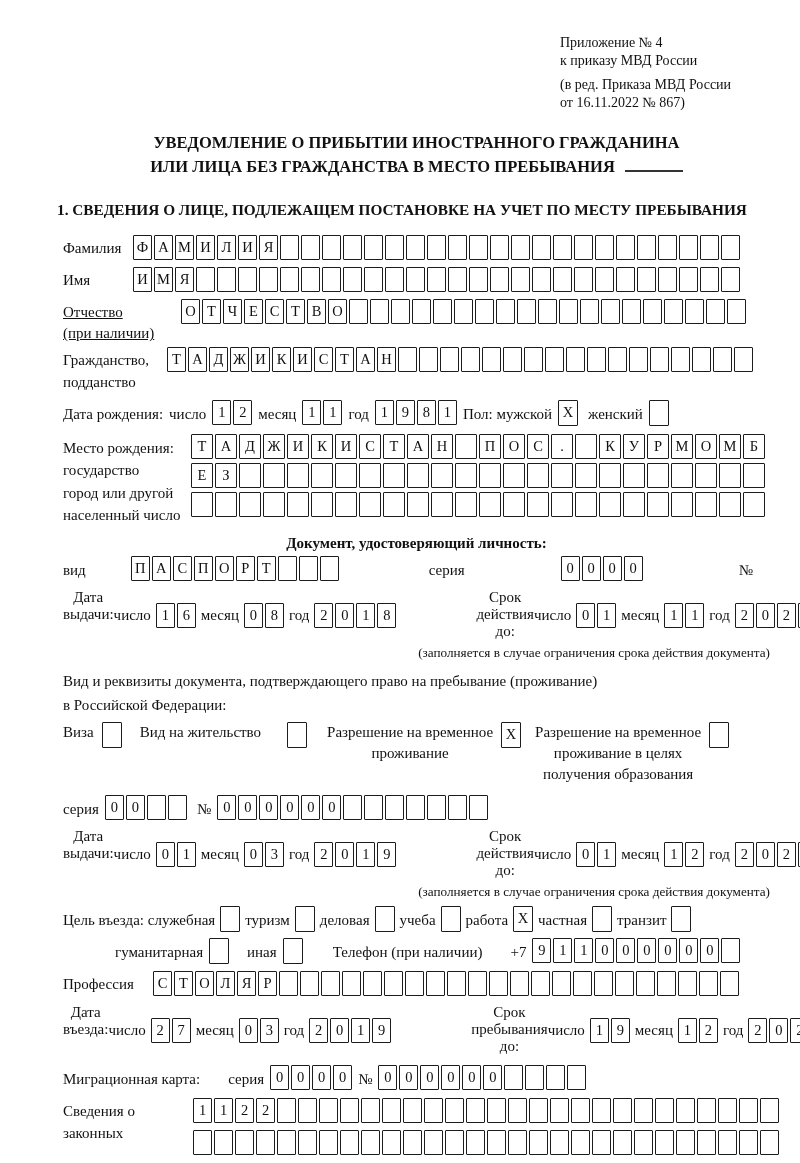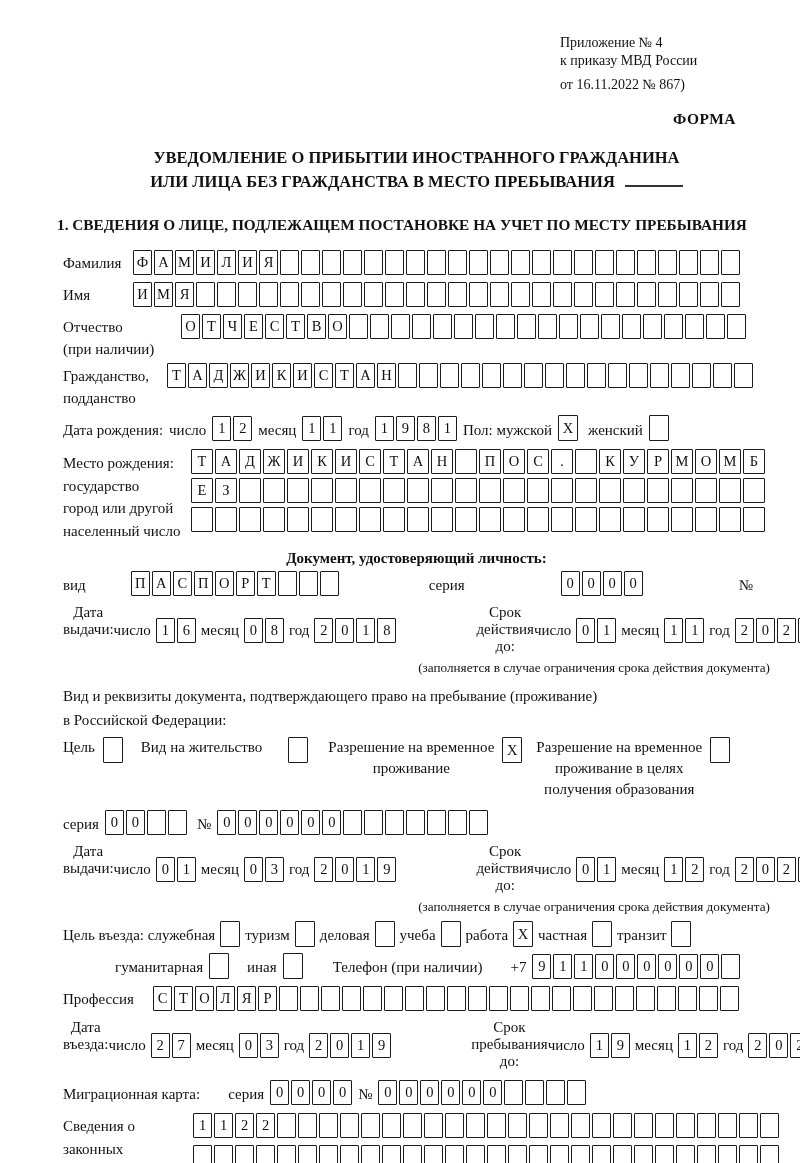--- a/index.html
+++ b/index.html
@@ -49,25 +49,25 @@
 </style>
 </head>
 <body>
 
 <div class="page">
 
   <div class="annex">
     <div>Приложение № 4</div>
     <div>к приказу МВД России</div>
     <div class="annex-note">
+      <div>(в ред. Приказа МВД России</div>
       <div>от 16.11.2022 № 867)</div>
     </div>
   </div>
 
-  <div class="form-word">ФОРМА</div>
 
   <div class="title">
     <div>УВЕДОМЛЕНИЕ О ПРИБЫТИИ ИНОСТРАННОГО ГРАЖДАНИНА</div>
     <div><span>ИЛИ ЛИЦА БЕЗ ГРАЖДАНСТВА В МЕСТО ПРЕБЫВАНИЯ</span><span class="blank-line"></span></div>
   </div>
 
   <div class="section1">1. СВЕДЕНИЯ О ЛИЦЕ, ПОДЛЕЖАЩЕМ ПОСТАНОВКЕ НА УЧЕТ ПО МЕСТУ ПРЕБЫВАНИЯ</div>
 
   <div class="row" style="margin-top:16px;">
     <span class="lbl" style="width:70px;">Фамилия</span>
@@ -133,21 +133,21 @@
         <span class="cell"></span>
         <span class="cell"></span>
         <span class="cell"></span>
         <span class="cell"></span>
         <span class="cell"></span>
         <span class="cell"></span>
       </span>
   </div>
 
   <div class="row">
-    <div class="lblcol" style="width:118px;padding-top:3px;">
+    <div class="lblcol" style="width:118px;padding-top:3px;text-decoration:underline;">
       <div>Отчество</div>
       <div>(при наличии)</div>
     </div>
     <span class="cells">
         <span class="cell">О</span>
         <span class="cell">Т</span>
         <span class="cell">Ч</span>
         <span class="cell">Е</span>
         <span class="cell">С</span>
         <span class="cell">Т</span>
@@ -431,21 +431,21 @@
   </div>
   <div class="note-right">(заполняется в случае ограничения срока действия документа)</div>
 
   <div class="intro">
     <div>Вид и реквизиты документа, подтверждающего право на пребывание (проживание)</div>
     <div>в Российской Федерации:</div>
   </div>
 
   <div class="row" style="margin-top:5px;">
     <div class="cbgroup">
-      <span class="txt">Цель</span>
+      <span class="txt">Виза</span>
       <span class="cells cb">
           <span class="cell"></span>
         </span>
     </div>
     <div class="cbgroup" style="margin-left:18px;">
       <span class="txt">Вид на жительство</span>
       <span class="cells cb" style="margin-left:18px;">
           <span class="cell"></span>
         </span>
     </div>

